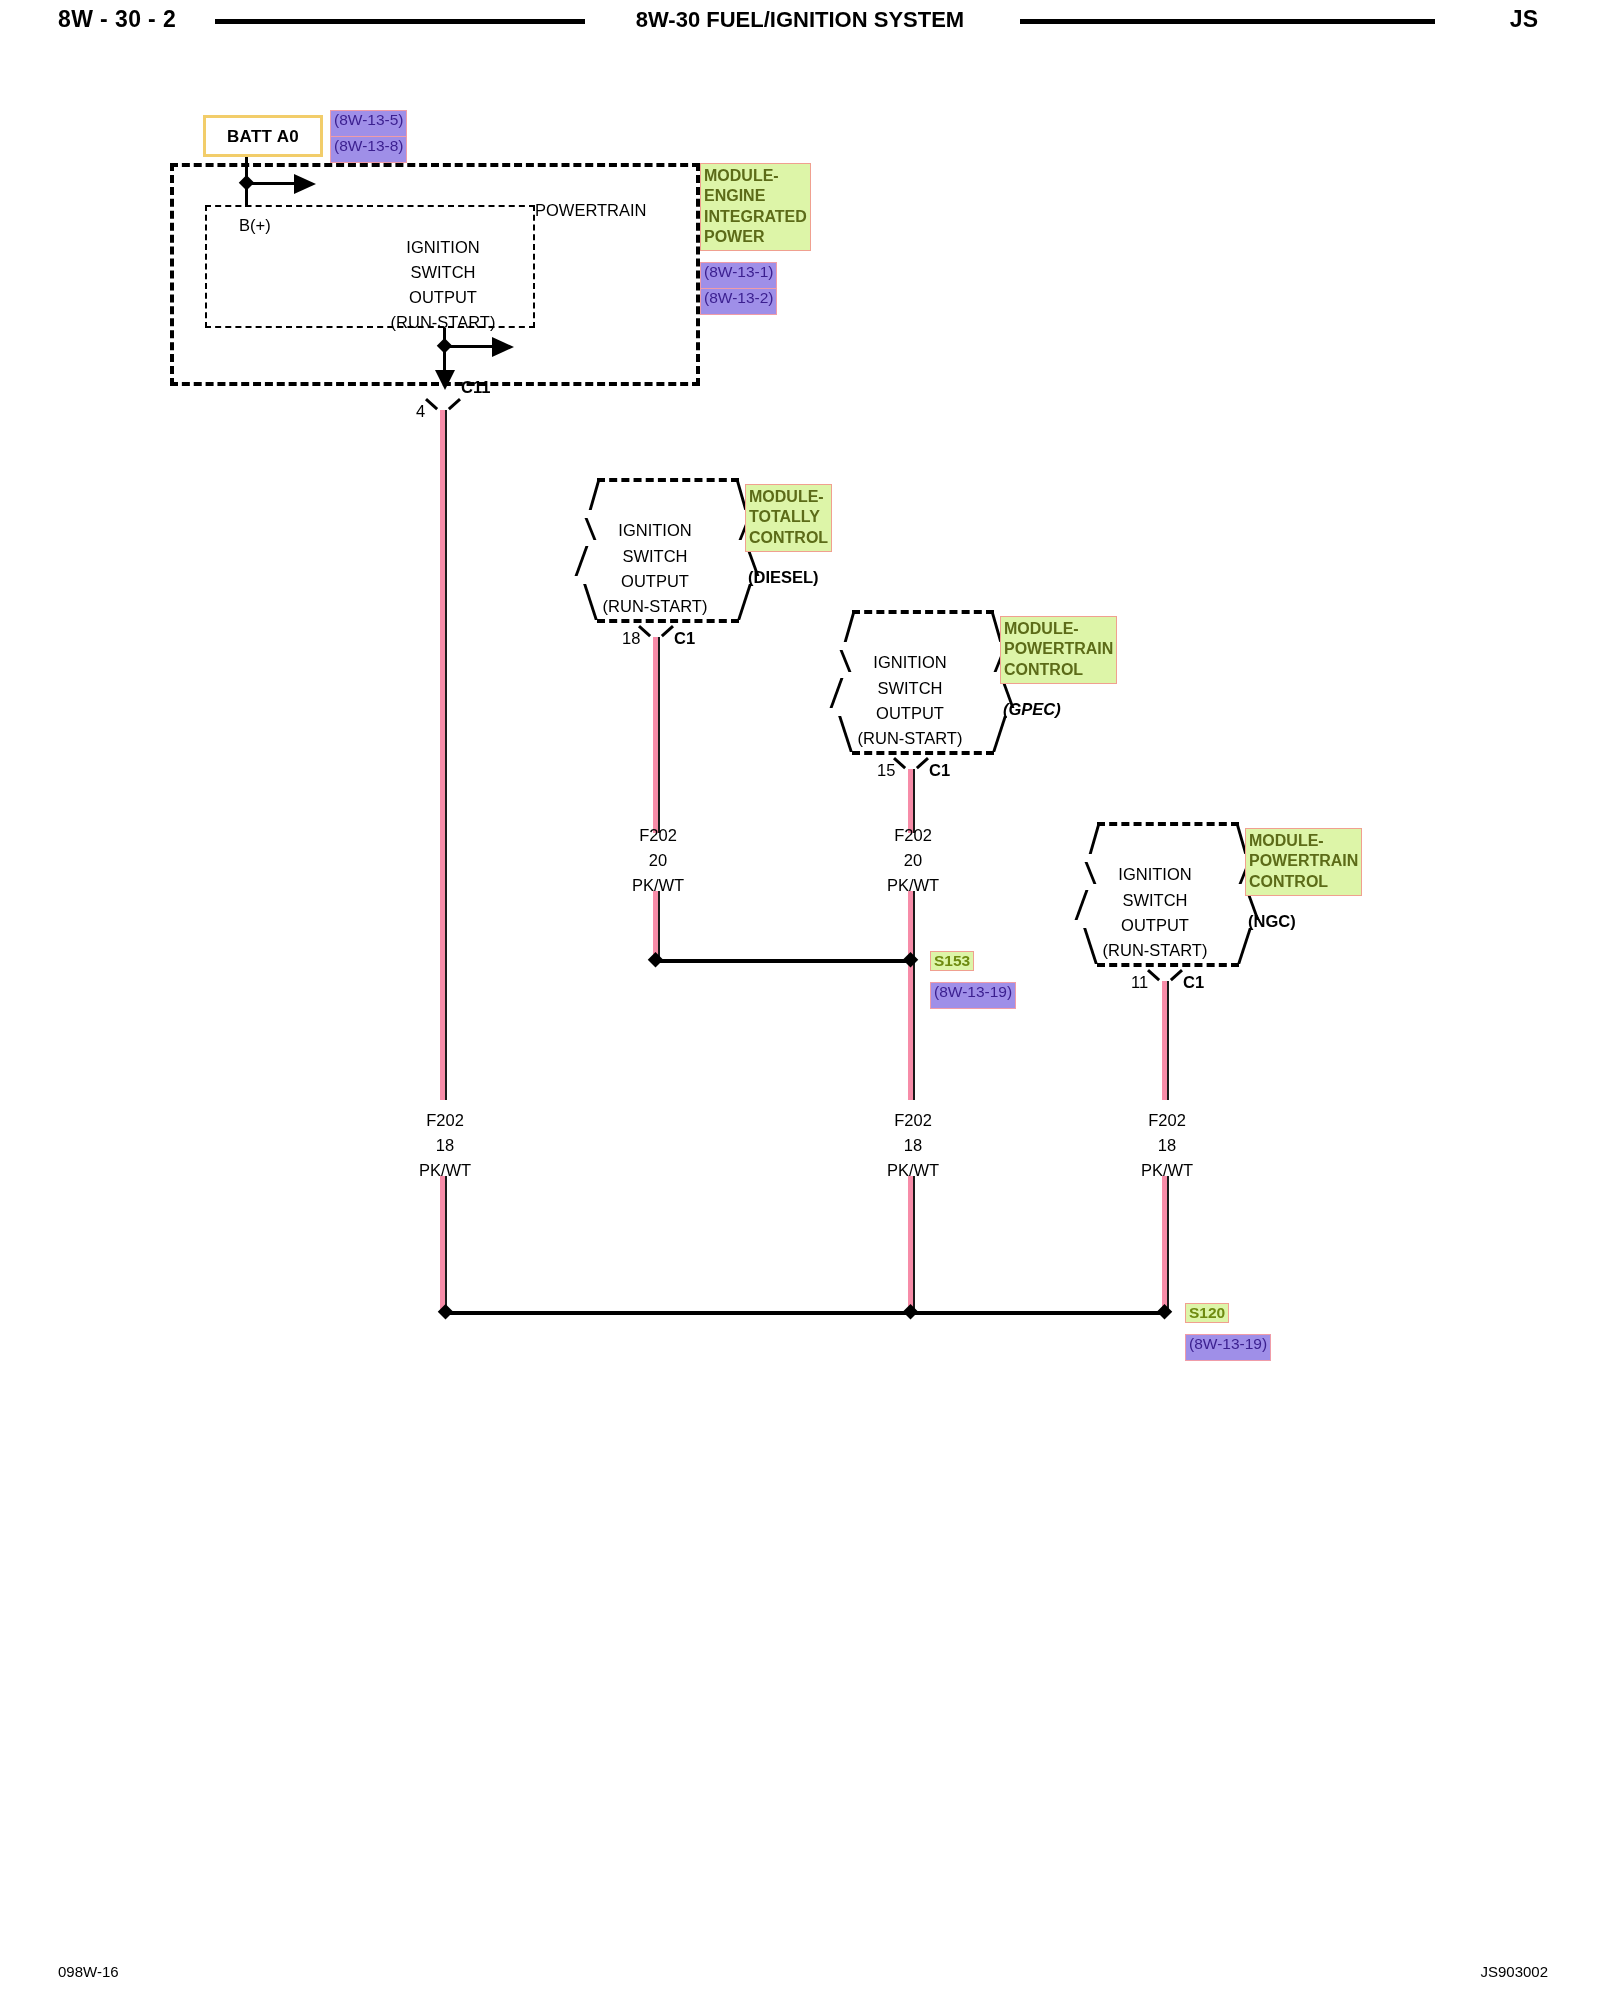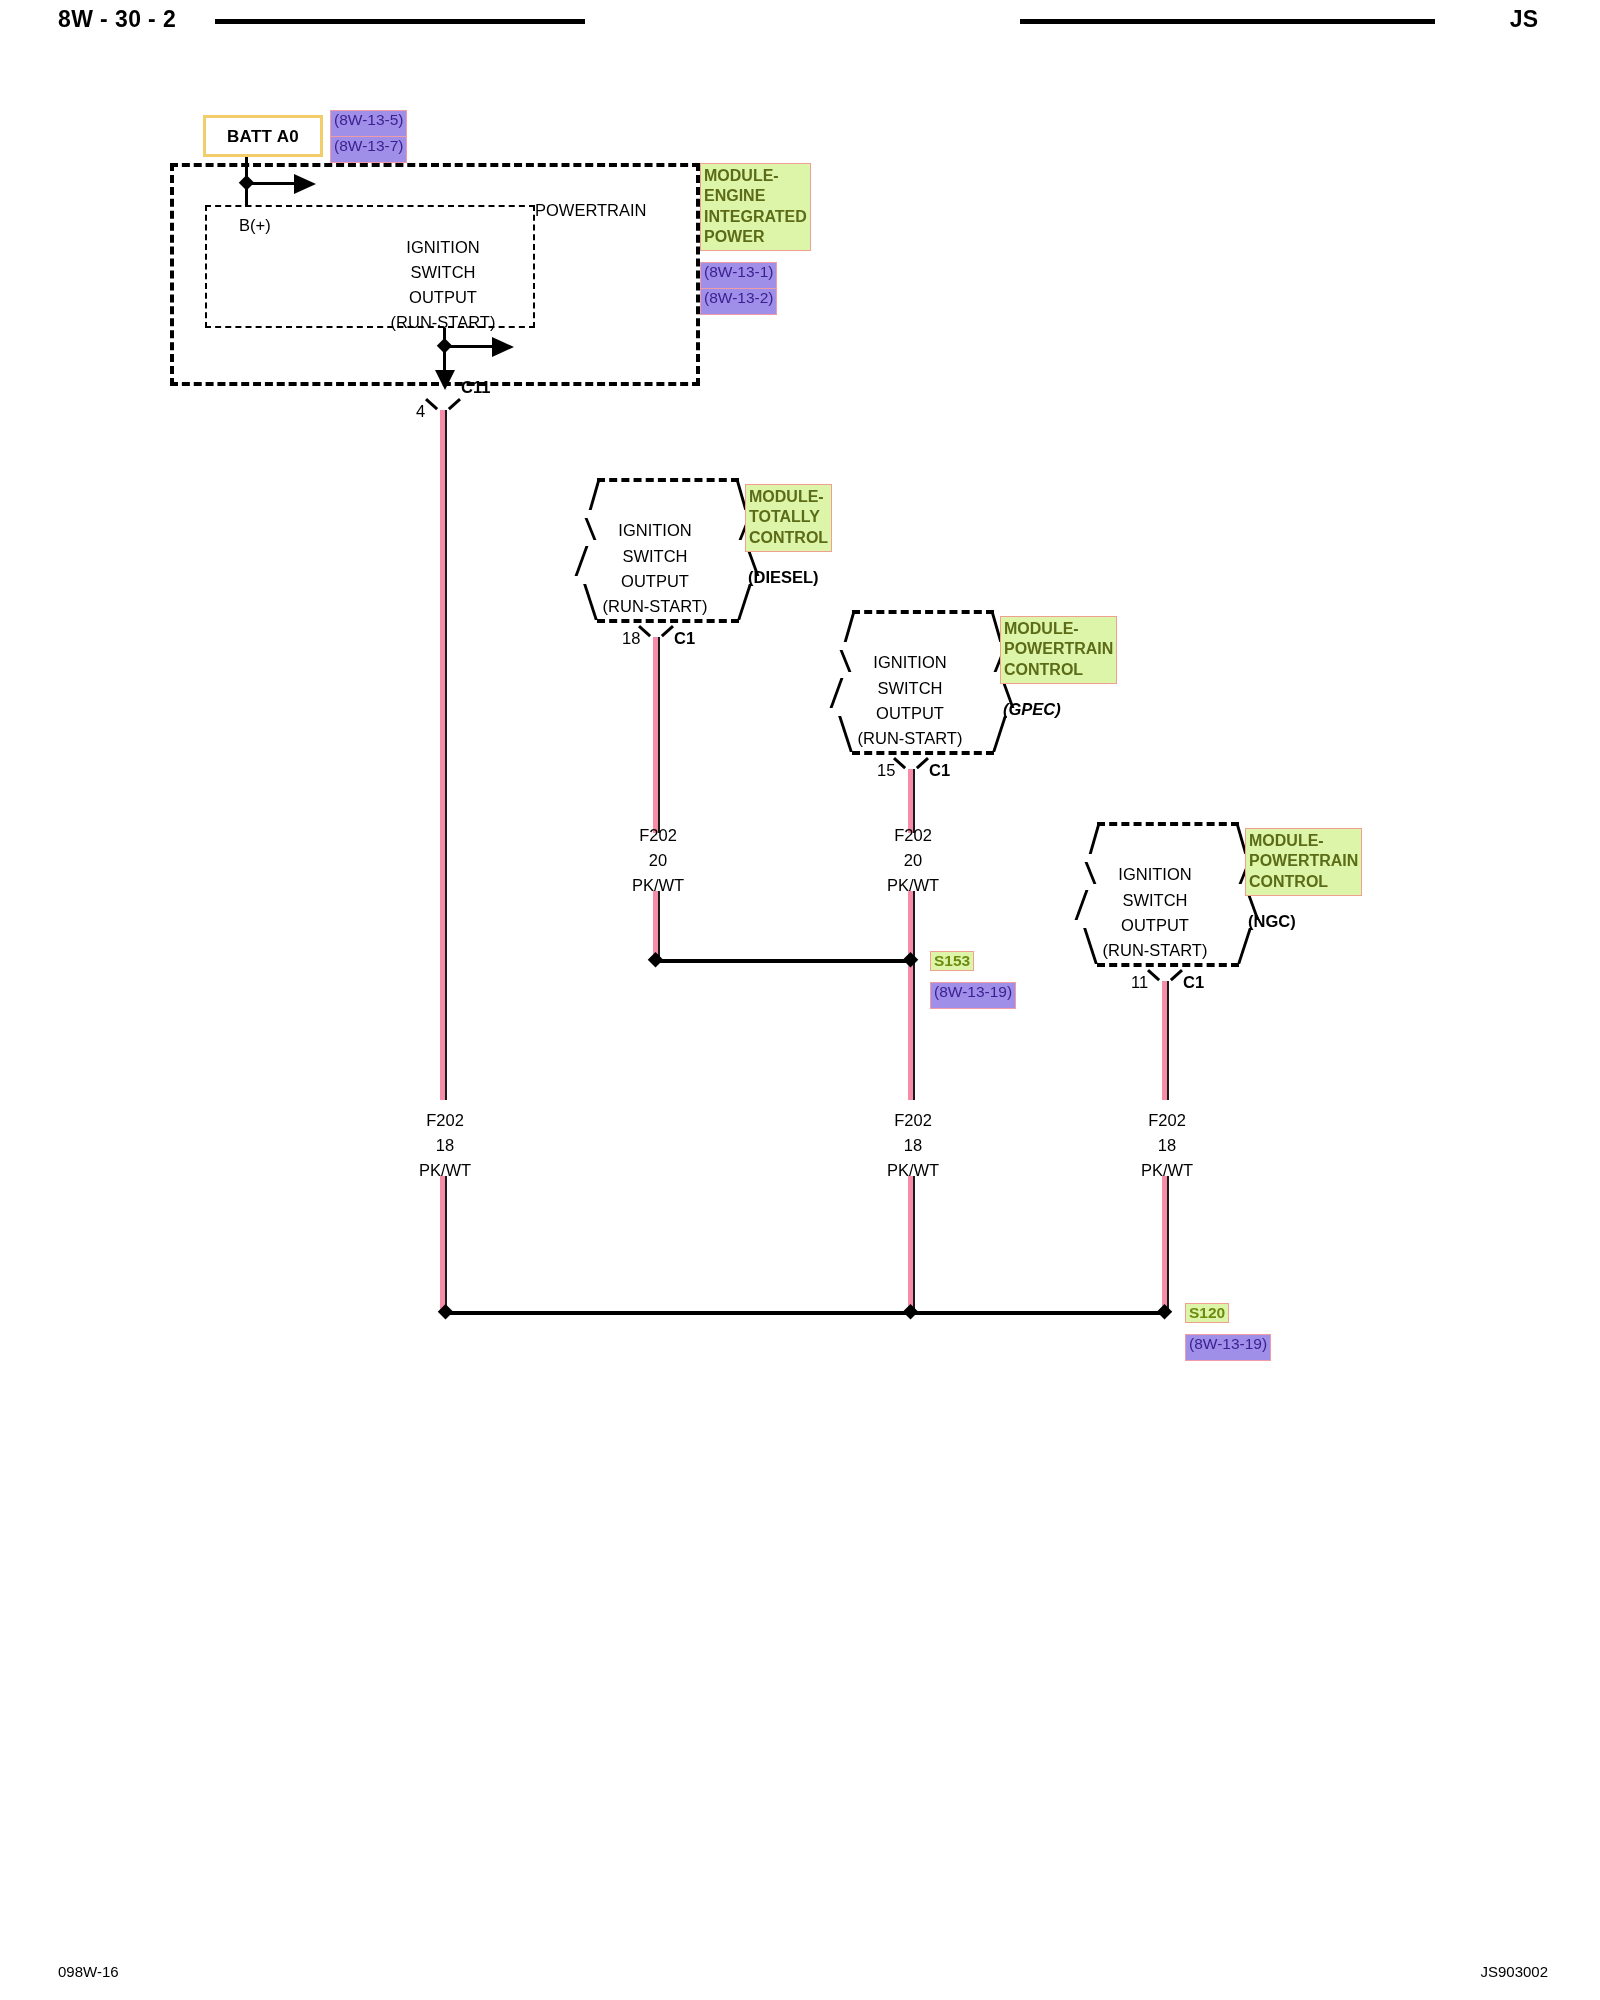--- a/index.html
+++ b/index.html
@@ -73,28 +73,29 @@
   .arrowhead-d{position:absolute;width:0;height:0;border-left:10px solid transparent;
                border-right:10px solid transparent;border-top:20px solid #000;}
   .vline{position:absolute;width:3px;background:#000;}
 </style>
 </head>
 <body>
 
 <div id="page-header">
   <div class="hdr-left">8W - 30 - 2</div>
   <div class="hdr-rule" id="hdr-rule-left"></div>
+  <div class="hdr-title">8W-30 FUEL/IGNITION SYSTEM</div>
   <div class="hdr-rule" id="hdr-rule-right"></div>
   <div class="hdr-right">JS</div>
 </div>
 
 <div id="batt-box"></div>
 <div id="batt-label">BATT A0</div>
 <div class="ref" style="left:330px;top:110px;">(8W-13-5)</div>
-<div class="ref" style="left:330px;top:136px;">(8W-13-7)</div>
+<div class="ref" style="left:330px;top:136px;">(8W-13-8)</div>
 
 <div id="tipm-outer"></div>
 <div id="tipm-inner"></div>
 
 <div class="vline" style="left:245px;top:157px;height:50px;"></div>
 <div class="dot" style="left:241px;top:178px;"></div>
 <div class="arrowline" style="left:246px;top:182px;width:50px;"></div>
 <div class="arrowhead-r" style="left:294px;top:173.5px;"></div>
 <div class="t" style="left:239px;top:217px;">B(+)</div>
 

